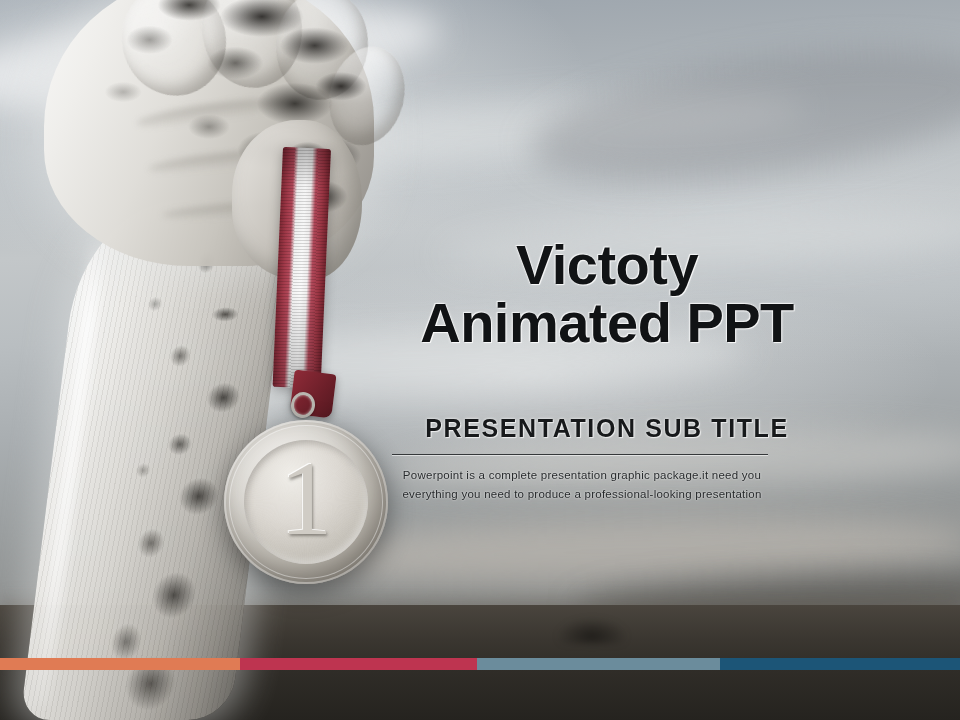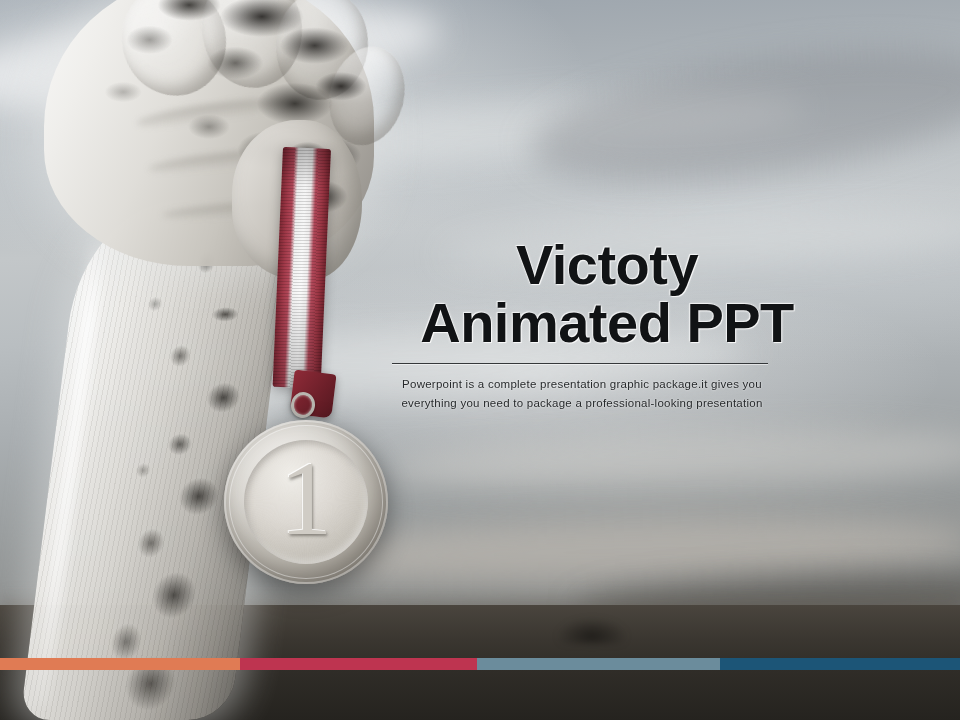--- a/index.html
+++ b/index.html
@@ -420,22 +420,23 @@
     <div class="medal-rim"></div>
     <div class="medal-inner">
       <div class="medal-grain"></div>
       <span class="medal-num">1</span>
     </div>
   </div>
 
   <div class="text-block">
     <h1 class="headline">Victoty
 Animated PPT</h1>
+    <h2 class="subtitle">PRESENTATION SUB TITLE</h2>
     <div class="divider"></div>
-    <p class="body-copy">Powerpoint is a complete presentation graphic package.it gives you everything you need to package a professional-looking presentation</p>
+    <p class="body-copy">Powerpoint is a complete presentation graphic package.it need you everything you need to produce a professional-looking presentation</p>
   </div>
 
   <div class="color-bar">
     <div class="seg" style="background: rgb(224, 123, 84); width: 25%;"></div>
     <div class="seg" style="background: rgb(190, 52, 80); width: 24.7%;"></div>
     <div class="seg" style="background: rgb(107, 140, 156); width: 25.3%;"></div>
     <div class="seg" style="background: rgb(28, 85, 119); width: 25%;"></div>
   </div>
 
 </div>

